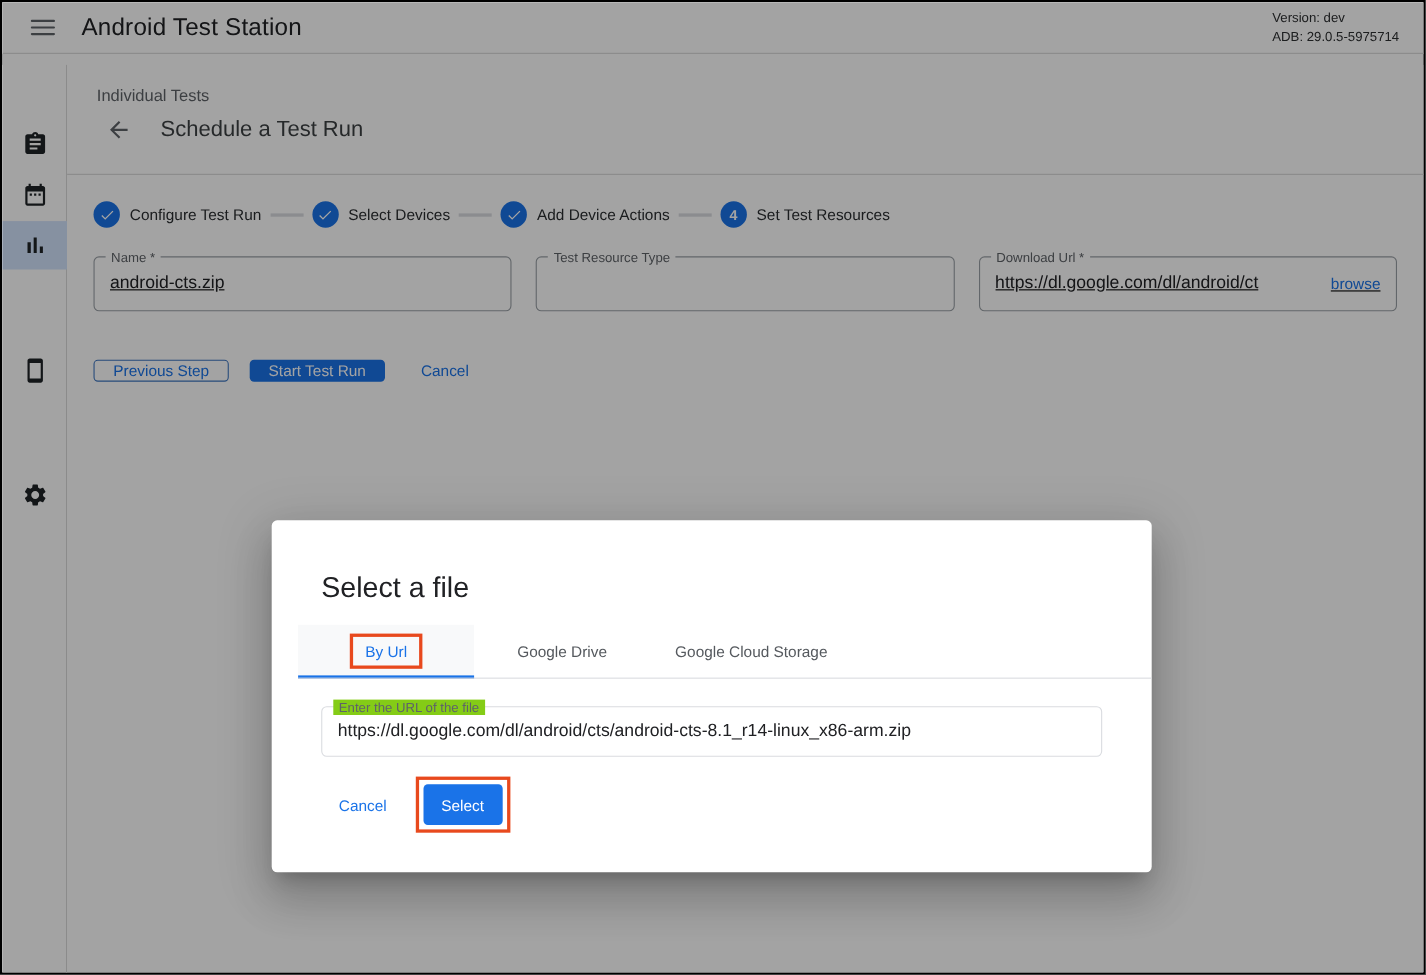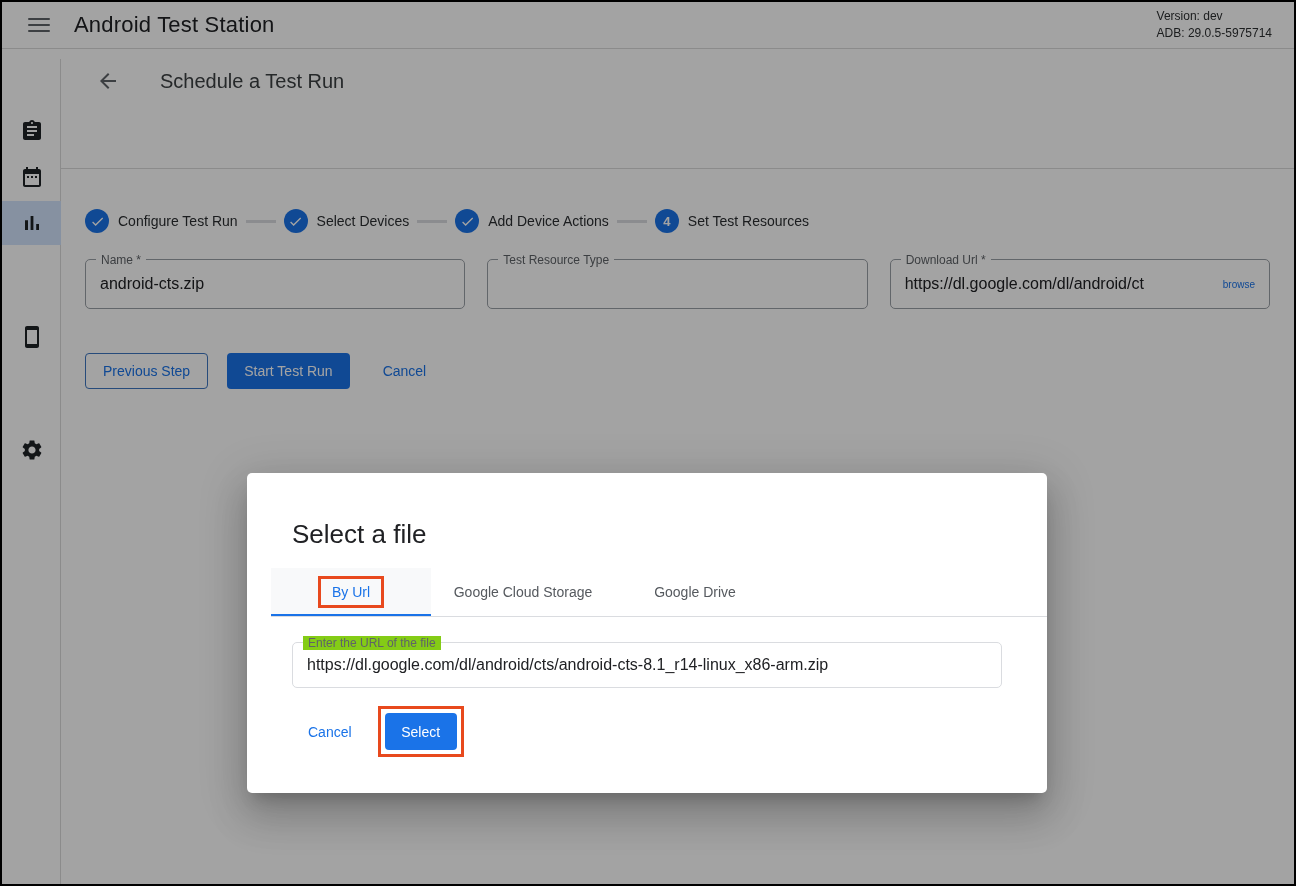--- a/index.html
+++ b/index.html
@@ -33,57 +33,57 @@
   .nav-item svg{ width:24px; height:24px; fill:#1f2327; }
   .nav-item.selected{ background:#d2e3fc; }
 
   
   .main{ position:absolute; left:59px; top:57px; right:0; bottom:0; background:#fff; }
   .page-header{ height:100px; border-bottom:1px solid #d9d9d9; padding-left:27px; }
   .breadcrumb{ padding-top:20px; font-size:15px; color:#5f6368; }
   .title-row{ display:flex; align-items:center; margin-top:10px; }
   .back-btn{ width:24px; height:24px; cursor:pointer; margin-left:8px; }
   .back-btn svg{ fill:#5f6368; width:24px; height:24px;}
-  .page-title{ font-size:20px; color:#3c4043; margin-left:40px; }
+  .page-title{ font-size:20px; color:#3c4043; margin-left:26px; }
 
   .content{ padding:24px; }
 
   
-  .stepper{ display:flex; align-items:center; height:24px; margin-top:16px; }
+  .stepper{ display:flex; align-items:center; height:24px; margin-top:0; }
   .step{ display:flex; align-items:center; cursor:pointer; }
   .step-circle{
     width:24px; height:24px; border-radius:50%; background:#1a73e8; color:#fff;
     display:flex; align-items:center; justify-content:center; flex:none;
     font-size:13px; font-weight:bold;
   }
   .step-circle svg{ width:15px; height:15px; fill:#fff; }
   .step-label{ margin-left:9px; font-size:14px; font-weight:500; color:#2b2e31; white-space:nowrap; }
   .step-connector{ width:30px; height:3px; background:#dadce0; margin:0 8px; }
 
   
   .fields-row{ display:flex; gap:22px; margin-top:26px; }
   .ofield{
     position:relative; width:391px; height:50px;
     border:1px solid #9aa0a6; border-radius:5px;
-    display:flex; align-items:center; padding:0 14px;
+    display:flex; align-items:center; padding:0 14px;text-decoration:underline;
   }
   .ofield .flabel{
     position:absolute; top:-7px; left:10px; background:#fff; padding:0 5px;
     font-size:12px; color:#5f6368; white-space:nowrap;
   }
   .ofield .fvalue{
     border:0; outline:0; background:transparent; font-family:inherit;
     font-size:16px; color:#202124; width:100%;
     white-space:nowrap; overflow:hidden;
   }
-  .browse-link{ font-size:10px; font-weight:500; color:#1a73e8; cursor:pointer; margin-left:8px; flex:none; }
+  .browse-link{ font-size:14px; font-weight:500; color:#1a73e8; cursor:pointer; margin-left:8px; flex:none; }
 
   
   .actions-row{ display:flex; align-items:center; margin-top:44px; }
-  .btn{ height:36px; border-radius:4px; font-family:inherit; font-size:14px; font-weight:500;
+  .btn{ height:20px; border-radius:4px; font-family:inherit; font-size:14px; font-weight:500;
         display:inline-flex; align-items:center; justify-content:center; cursor:pointer; border:0; }
   .btn-stroked{ background:#fff; border:1px solid #3e76c0; color:#1a73e8; padding:0 17px; }
   .btn-filled{ background:#1a73e8; color:#fff; padding:1px 17px; }
   .btn-text{ background:transparent; color:#1a73e8; padding:0 16px; }
   .actions-row .btn-filled{ margin-left:19px; }
   .actions-row .btn-text{ margin-left:17px; }
 
   
   .backdrop{ position:absolute; inset:0; background:rgba(0,0,0,0.36); z-index:10; }
   .dialog{
@@ -163,20 +163,21 @@
     </div>
     <div class="nav-item" style="top:369px;">
       <svg viewBox="0 0 24 24">
           <path d="M19.14 12.94c.04-.31.06-.62.06-.94s-.02-.63-.07-.94l2.03-1.58c.18-.14.23-.41.12-.61l-1.92-3.32c-.12-.22-.37-.29-.59-.22l-2.39.96c-.5-.38-1.03-.7-1.62-.94l-.36-2.54c-.04-.24-.24-.41-.48-.41h-3.84c-.24 0-.43.17-.47.41l-.36 2.54c-.59.24-1.13.57-1.62.94l-2.39-.96c-.22-.08-.47 0-.59.22L2.74 8.87c-.12.21-.08.47.12.61l2.03 1.58c-.05.3-.09.63-.09.94s.02.64.07.94l-2.03 1.58c-.18.14-.23.41-.12.61l1.92 3.32c.12.22.37.29.59.22l2.39-.96c.5.38 1.03.7 1.62.94l.36 2.54c.05.24.24.41.48.41h3.84c.24 0 .44-.17.47-.41l.36-2.54c.59-.24 1.13-.56 1.62-.94l2.39.96c.22.08.47 0 .59-.22l1.92-3.32c.12-.22.07-.47-.12-.61l-2.01-1.58zM12 15.6c-1.98 0-3.6-1.62-3.6-3.6s1.62-3.6 3.6-3.6 3.6 1.62 3.6 3.6-1.62 3.6-3.6 3.6z"></path>
         </svg>
     </div>
   </nav>
 
   <main class="main">
     <div class="page-header">
+      <div class="breadcrumb">Individual Tests</div>
       <div class="title-row">
         <div class="back-btn">
           <svg viewBox="0 0 24 24">
               <path d="M20 11H7.83l5.59-5.59L12 4l-8 8 8 8 1.41-1.41L7.83 13H20v-2z"></path>
             </svg>
         </div>
         <div class="page-title">Schedule a Test Run</div>
       </div>
     </div>
 
@@ -244,25 +245,25 @@
   <div class="dialog">
     <div class="dialog-title">Select a file</div>
 
     <div class="tabs">
       <div class="tab active" style="width:160px;">
         <span class="annotate">
           <span>By Url</span>
         </span>
         <div class="tab-indicator"></div>
       </div>
+      <div class="tab" style="width:160px;">
+        <span>Google Drive</span>
+      </div>
       <div class="tab" style="width:184px;">
         <span>Google Cloud Storage</span>
-      </div>
-      <div class="tab" style="width:160px;">
-        <span>Google Drive</span>
       </div>
     </div>
     <div class="tabs-divider"></div>
 
     <div class="dialog-field">
       <span class="flabel">Enter the URL of the file</span>
       <input class="fvalue" value="https://dl.google.com/dl/android/cts/android-cts-8.1_r14-linux_x86-arm.zip" style="">
     </div>
 
     <div class="dialog-actions">

